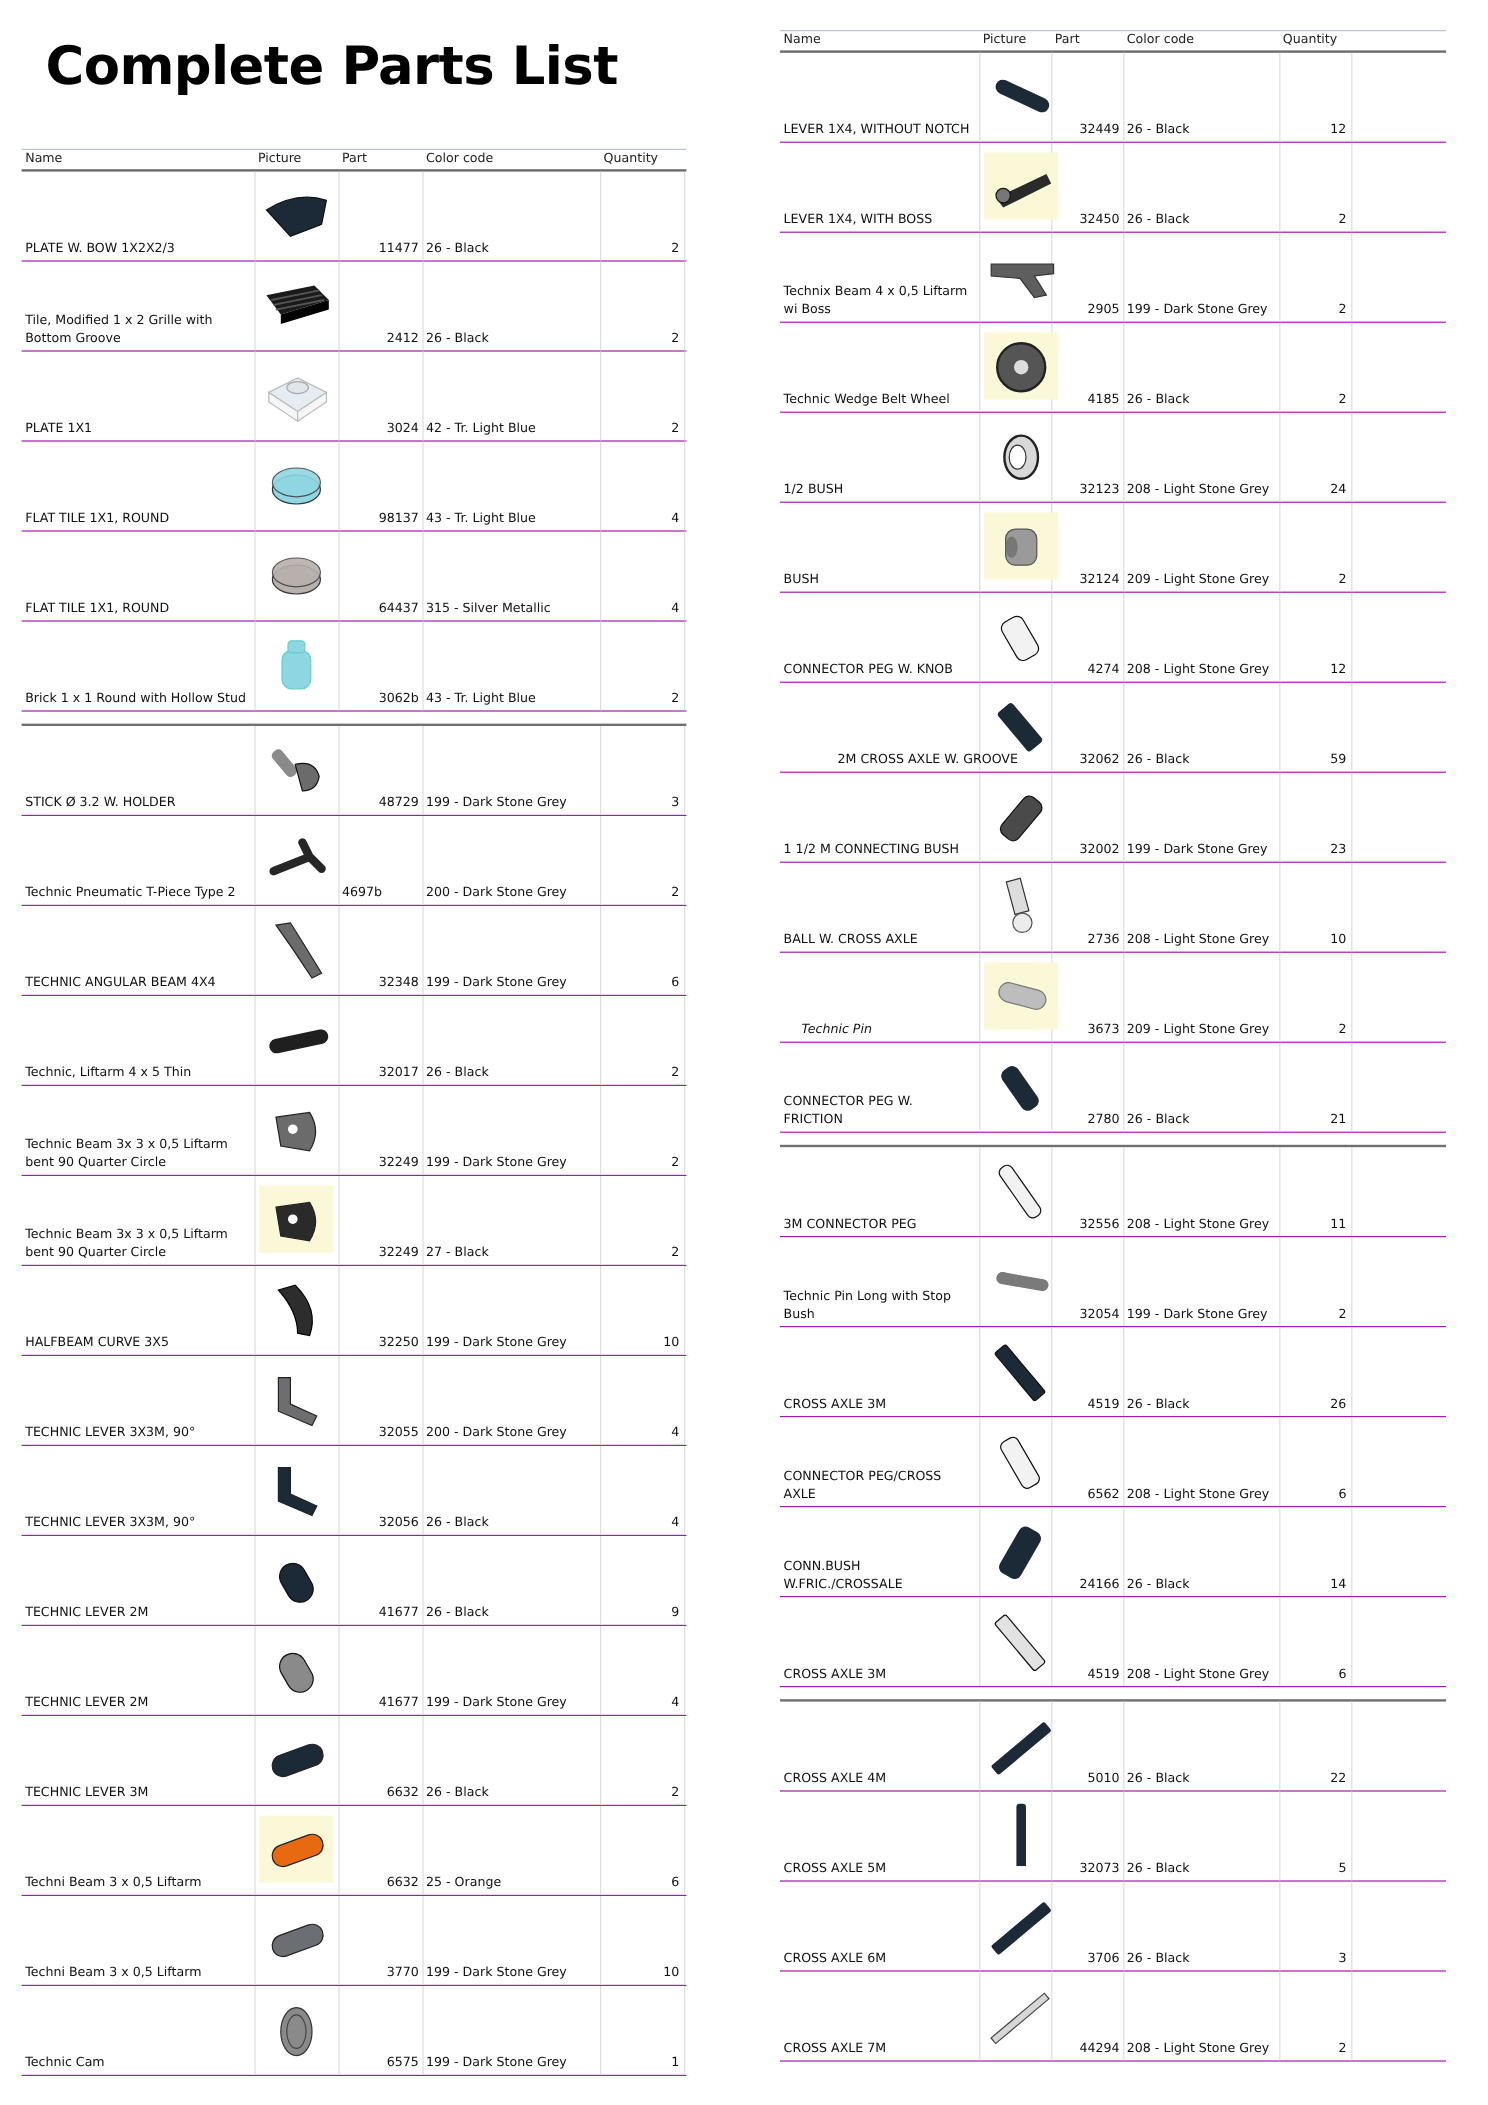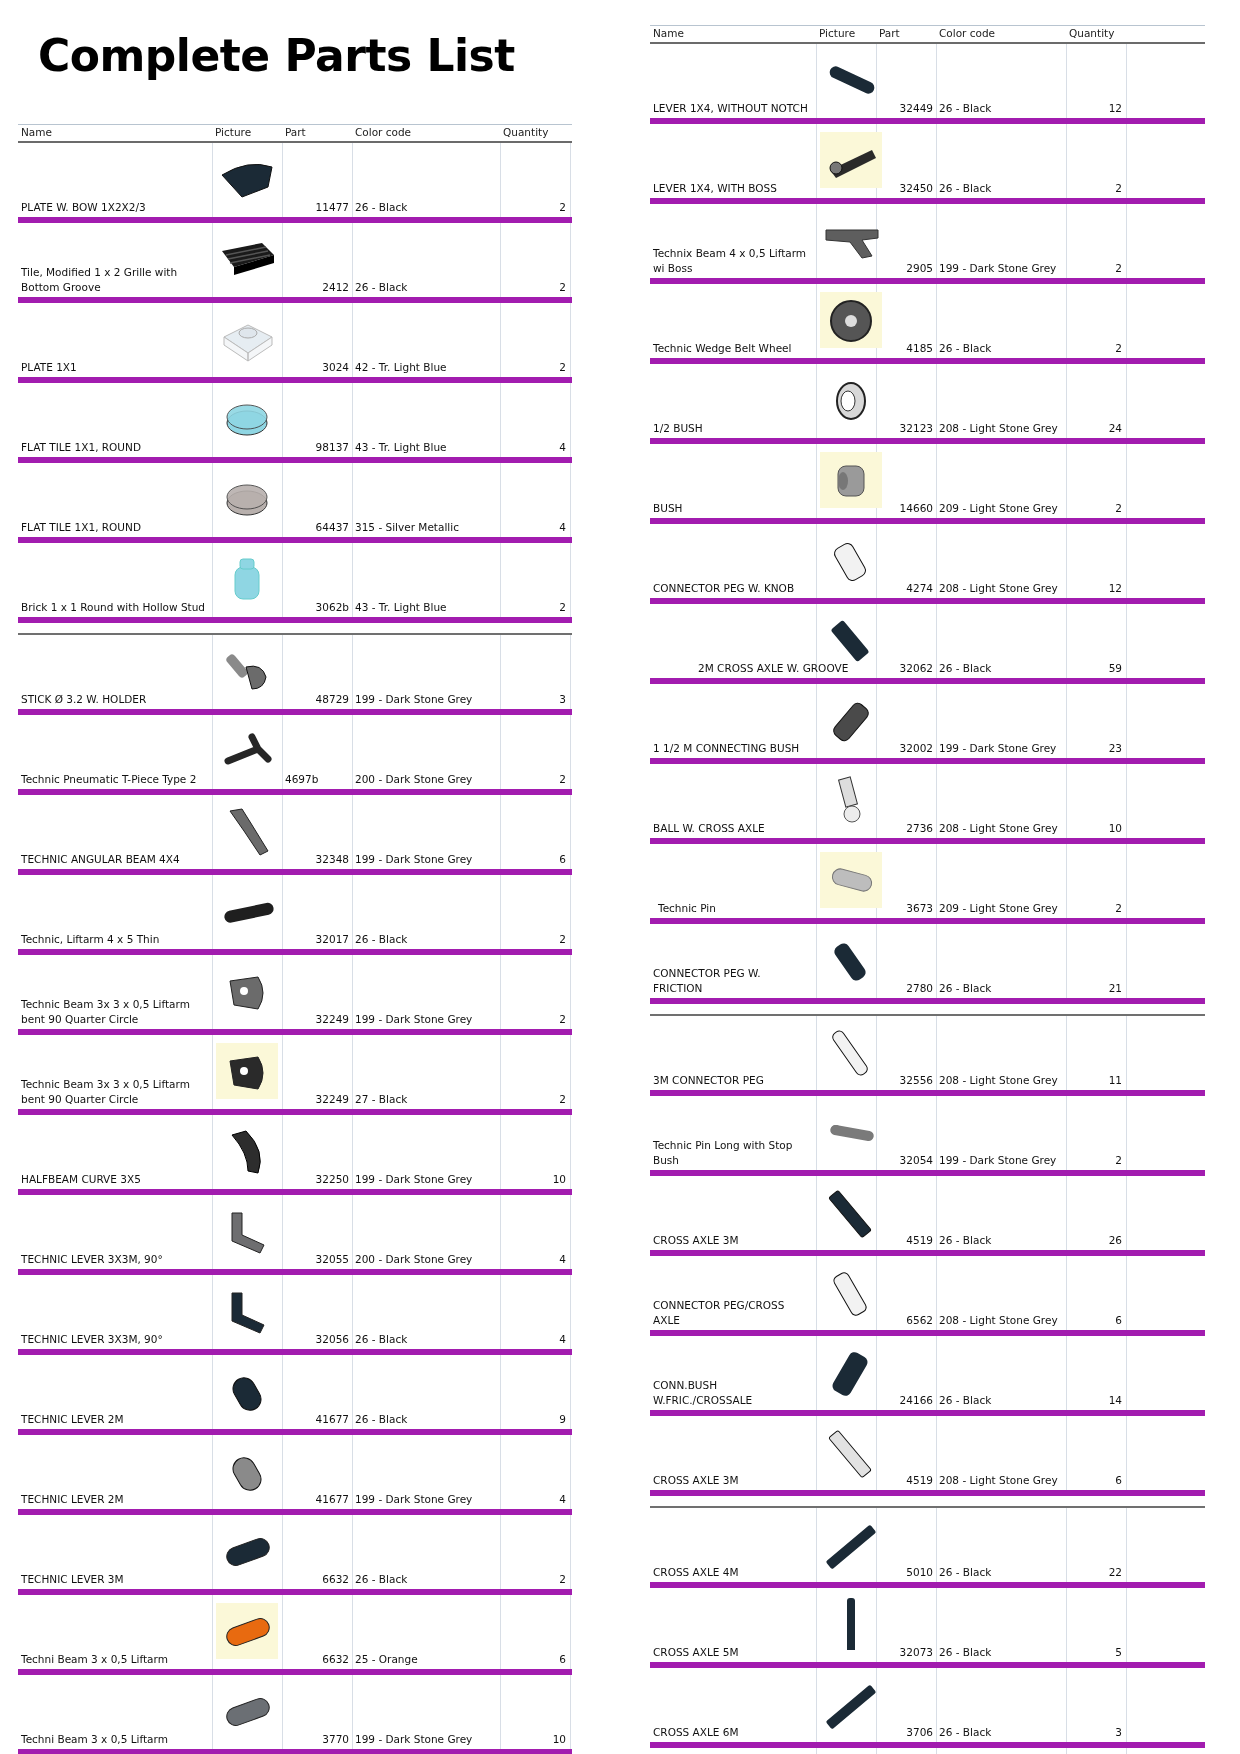--- a/index.html
+++ b/index.html
@@ -3,21 +3,21 @@
 <meta charset="utf-8">
 <style>
   html, body { margin: 0; padding: 0; background: #ffffff; }
   body { width: 1240px; height: 1754px; position: relative; overflow: hidden;
          font-family: "DejaVu Sans", "Liberation Sans", sans-serif; color: #111; }
   .title { position: absolute; left: 38px; top: 30px; font-size: 44px; font-weight: bold;
            font-family: "DejaVu Sans", sans-serif; letter-spacing: -0.5px; color: #000; }
   .tbl { position: absolute; }
   .hdr { position: relative; height: 16px; border-bottom: 2px solid #6b6b6b; border-top: 1px solid #b8c4d0; }
   .hdr span { position: absolute; top: 1px; font-size: 10.5px; color: #222; }
-  .row { position: relative; height: 74px; border-bottom: 6px solid #a21caf; }
+  .row { position: relative; height: 74px; border-bottom: 1px solid #a21caf; }
   .row .cell { position: absolute; bottom: 2px; font-size: 10.5px; color: #111; line-height: 15px; }
   .row .vline { position: absolute; top: 0; bottom: 0; width: 1px; background: #d8dee6; }
   .sep { height: 0; border-top: 2px solid #707070; margin-top: 10px; }
   .pic { position: absolute; top: 8px; width: 62px; height: 56px; display: flex; align-items: center; justify-content: center; }
   .pic.bg { background: #fbf8d8; }
   .pic svg { width: 58px; height: 52px; }
   .num { text-align: right; }
 </style>
 </head>
 <body>
@@ -478,21 +478,21 @@
       <div class="vline" style="left: 286px;"></div>
       <div class="vline" style="left: 416px;"></div>
       <div class="vline" style="left: 476px;"></div>
       <div class="cell" style="left: 3px; width: 160px;">BUSH</div>
       <div class="pic bg" style="left: 170px;">
         <svg viewBox="0 0 58 52">
           <rect x="16" y="12" width="26" height="30" rx="8" fill="#9a9a9a" stroke="#555"></rect>
           <ellipse cx="21" cy="27" rx="5" ry="9" fill="#777"></ellipse>
         </svg>
       </div>
-      <div class="cell num" style="left: 226px; width: 57px;">14660</div>
+      <div class="cell num" style="left: 226px; width: 57px;">32124</div>
       <div class="cell" style="left: 289px;">209 - Light Stone Grey</div>
       <div class="cell num" style="left: 416px; width: 56px;">2</div>
     </div>
     <div class="row">
       <div class="vline" style="left: 166px;"></div>
       <div class="vline" style="left: 226px;"></div>
       <div class="vline" style="left: 286px;"></div>
       <div class="vline" style="left: 416px;"></div>
       <div class="vline" style="left: 476px;"></div>
       <div class="cell" style="left: 3px; width: 160px;">CONNECTOR PEG W. KNOB</div>
@@ -553,21 +553,21 @@
       <div class="cell num" style="left: 226px; width: 57px;">2736</div>
       <div class="cell" style="left: 289px;">208 - Light Stone Grey</div>
       <div class="cell num" style="left: 416px; width: 56px;">10</div>
     </div>
     <div class="row">
       <div class="vline" style="left: 166px;"></div>
       <div class="vline" style="left: 226px;"></div>
       <div class="vline" style="left: 286px;"></div>
       <div class="vline" style="left: 416px;"></div>
       <div class="vline" style="left: 476px;"></div>
-      <div class="cell" style="left: 8px; width: 160px;">Technic Pin</div>
+      <div class="cell" style="left: 18px; width: 160px; font-style: italic;">Technic Pin</div>
       <div class="pic bg" style="left: 170px;">
         <svg viewBox="0 0 58 52">
           <rect x="10" y="18" width="40" height="16" rx="8" fill="#bdbdbd" stroke="#777" transform="rotate(15 30 26)"></rect>
         </svg>
       </div>
       <div class="cell num" style="left: 226px; width: 57px;">3673</div>
       <div class="cell" style="left: 289px;">209 - Light Stone Grey</div>
       <div class="cell num" style="left: 416px; width: 56px;">2</div>
     </div>
     <div class="row">

